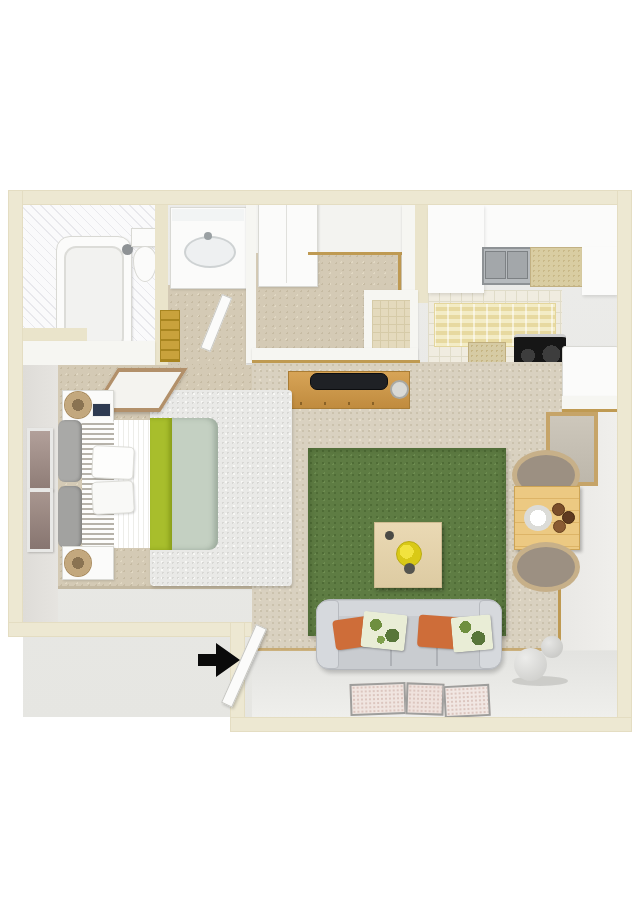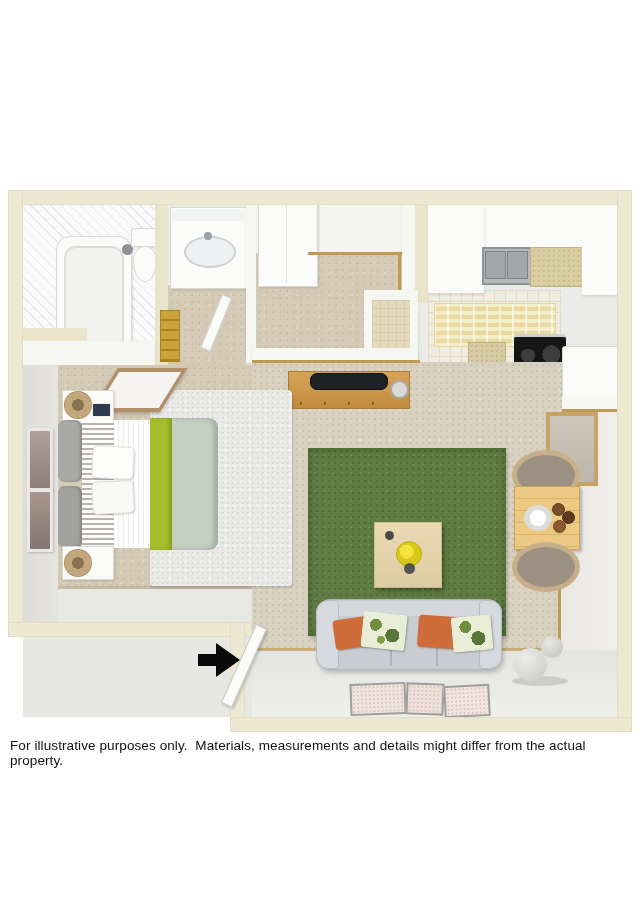--- a/index.html
+++ b/index.html
@@ -179,14 +179,13 @@
   <div class="wall" style="left:617px;top:190px;width:15px;height:542px;"></div>
   <div class="wall" style="left:8px;top:622px;width:244px;height:15px;"></div>
   <div class="wall" style="left:230px;top:622px;width:15px;height:110px;"></div>
   <div class="wall" style="left:230px;top:717px;width:402px;height:15px;"></div>
 
   <div class="abs" style="left:256px;top:624px;width:10px;height:84px;background:#fbfbfa;border:1px solid #c6c6c1;transform:rotate(24deg);transform-origin:top left;box-shadow:2px 1px 3px rgba(0,0,0,.2);"></div>
   <svg class="abs" style="left:196px;top:640px;" width="46" height="40" viewBox="0 0 46 40">
     <polygon points="2,14 20,14 20,3 44,20 20,37 20,26 2,26" fill="#0a0a0a"></polygon>
   </svg>
 
-  <div class="disclaimer">For illustrative purposes only.  Materials, measurements and details might differ from the actual property.</div>
 </div>
 
 </body></html>

